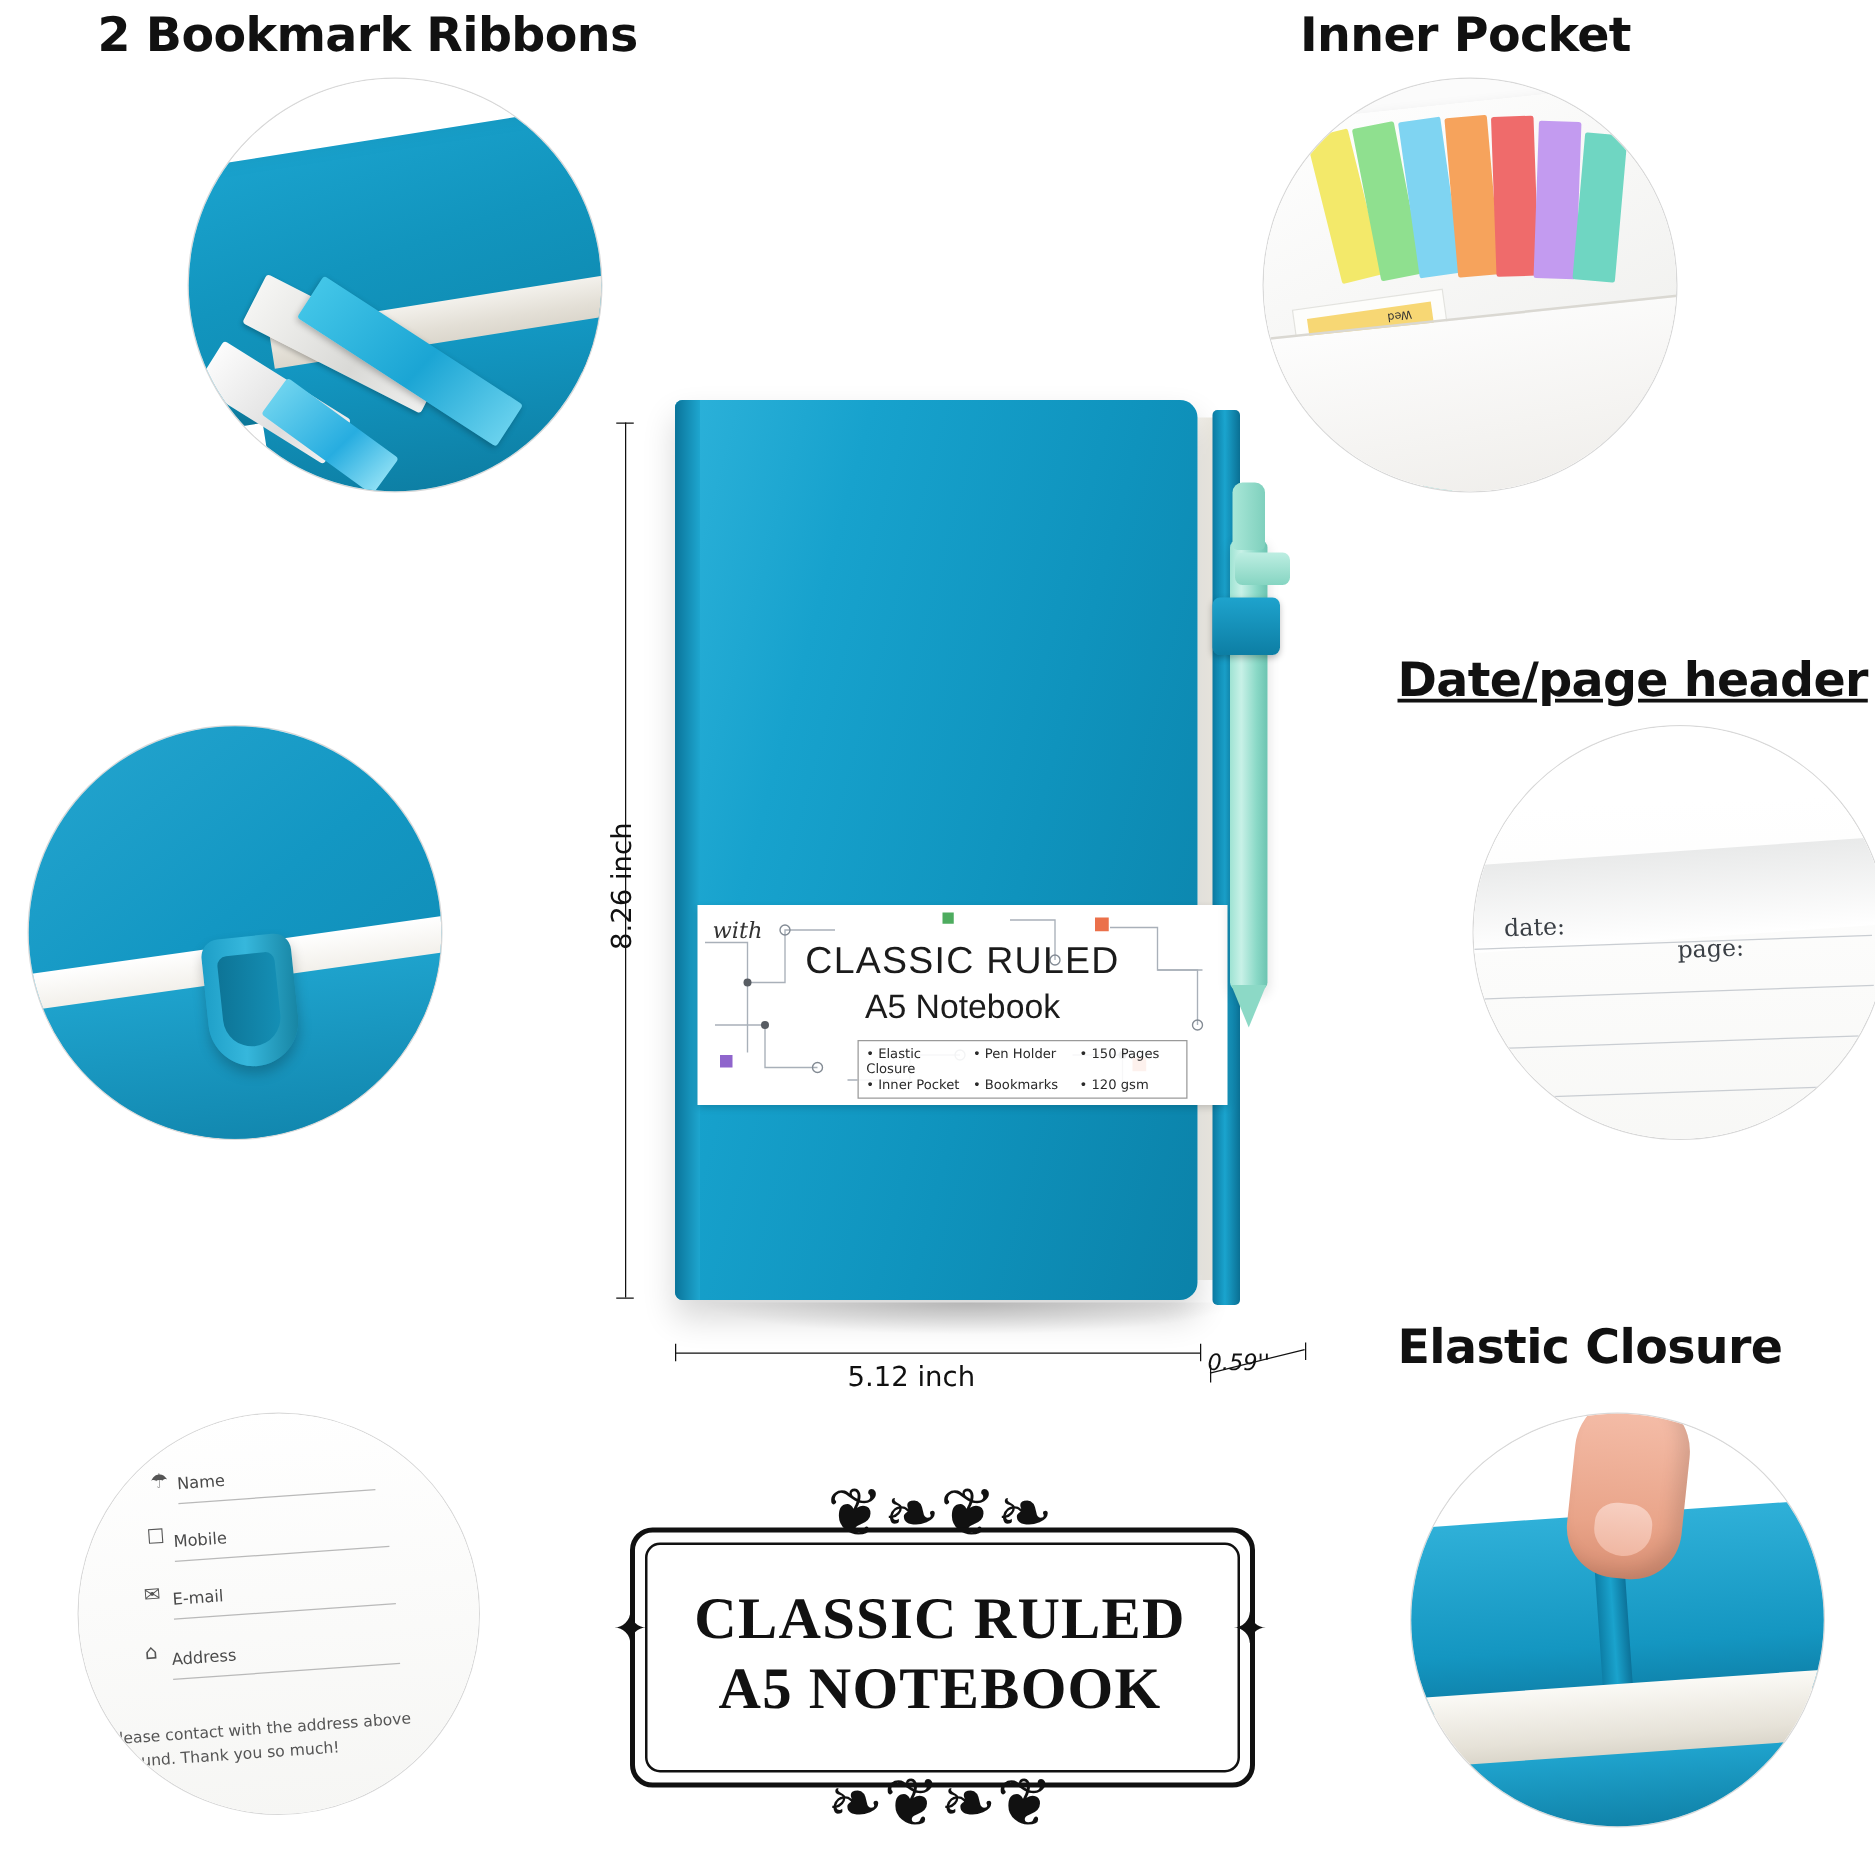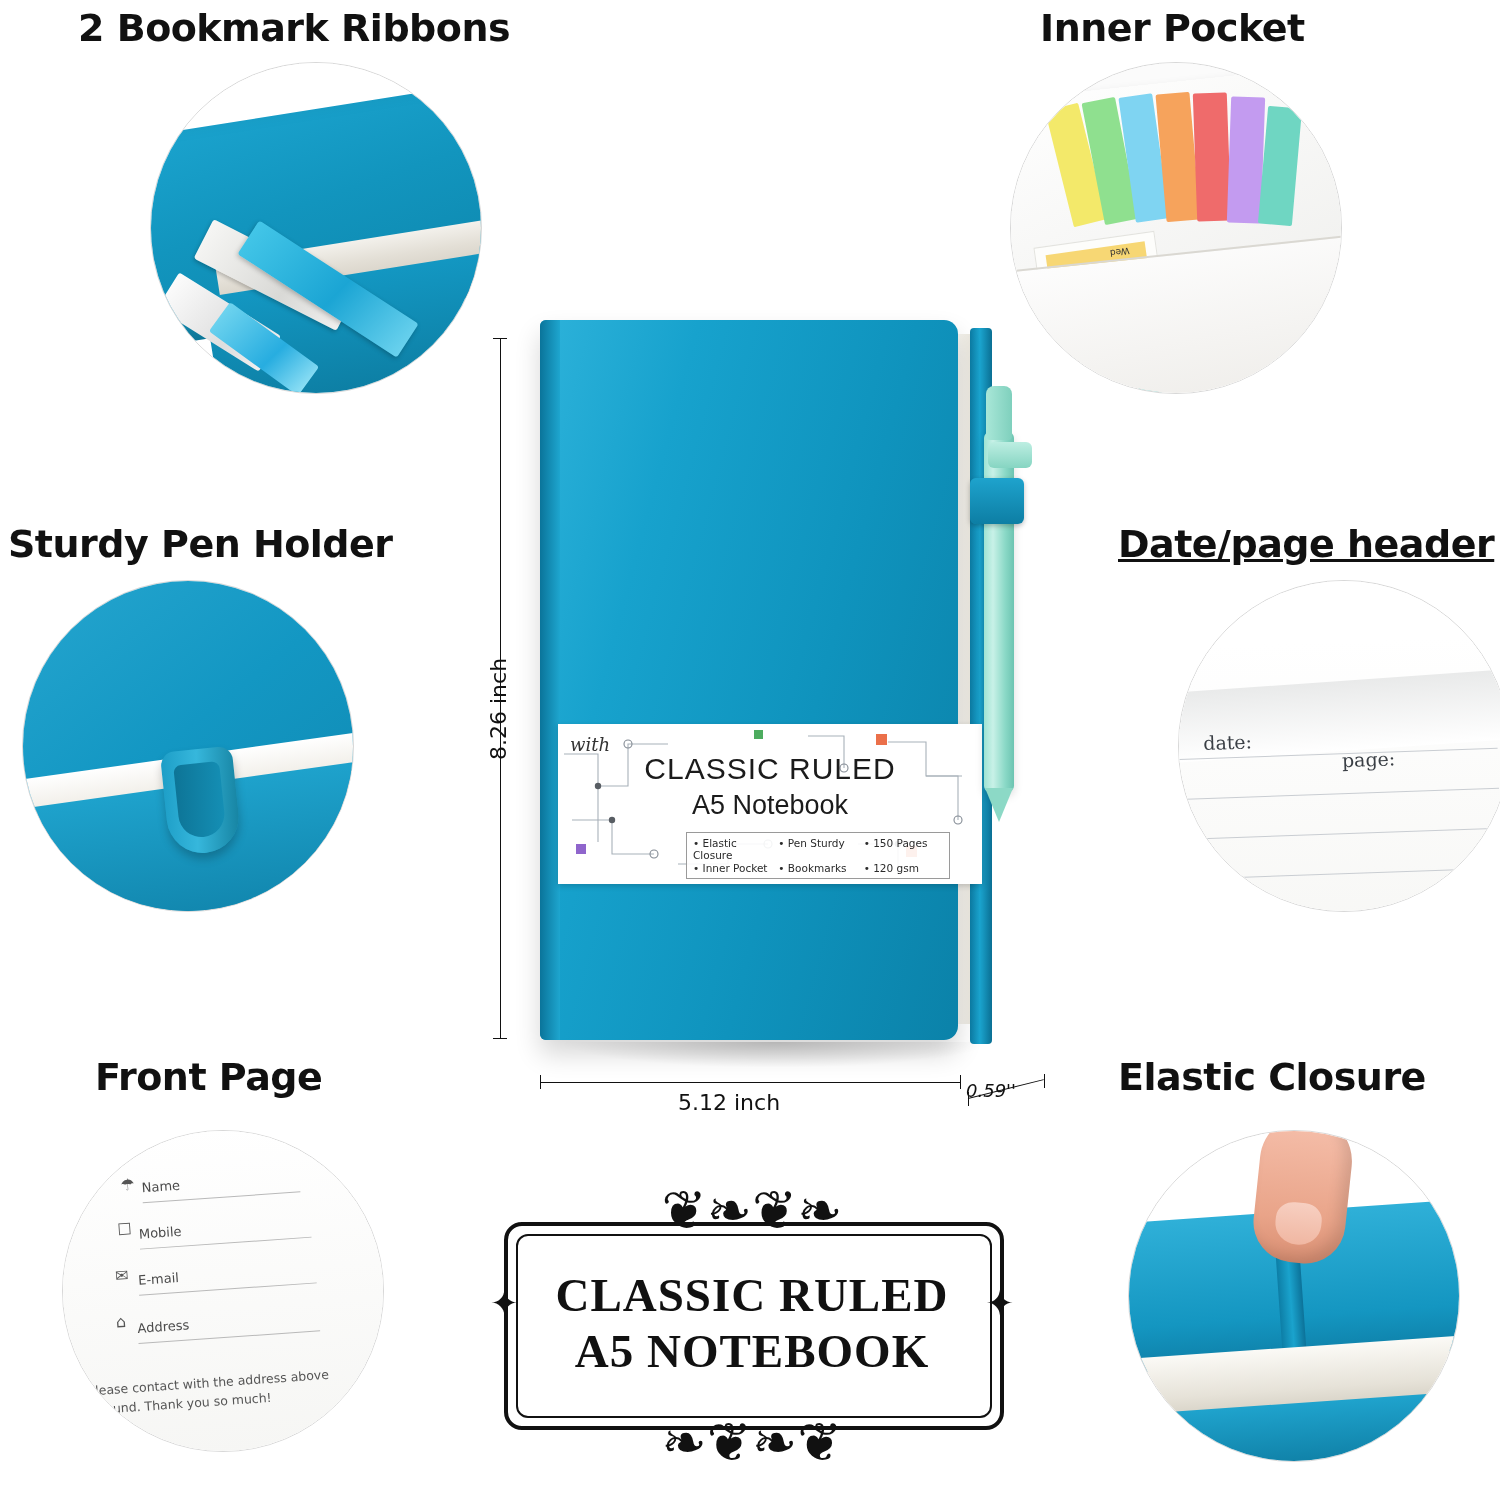--- a/index.html
+++ b/index.html
@@ -432,25 +432,23 @@
 </style>
 </head>
 <body>
 
 <div class="stage">
 
   <div class="feature-title" style="left:78px; top:6px;">2 Bookmark Ribbons</div>
 
   <div class="feature-title" style="left:1040px; top:6px;">Inner Pocket</div>
 
-  <div class="feature-title" style="left:8px; top:522px;">Sturdy Pen Holder</div>
 
   <div class="feature-title" style="left:1118px; top:522px;text-decoration:underline;">Date/page header</div>
 
-  <div class="feature-title" style="left:95px; top:1055px;">Front Page</div>
 
   <div class="feature-title" style="left:1118px; top:1055px;">Elastic Closure</div>
 
   <div class="bubble" style="left:150px; top:62px; width:330px; height:330px;">
     <div class="bk1-bg"></div>
     <div class="bk1-book"></div>
     <div class="bk1-edge"></div>
     <div class="bk1-cover2"></div>
     <div class="ribbon-white2"></div>
     <div class="ribbon-white"></div>
@@ -584,21 +582,21 @@
           <rect x="196" y="6" width="9" height="9" fill="#2f9e44"></rect>
         </g>
       </svg>
 
       <div class="nb-brand">with</div>
       <div class="nb-title1">CLASSIC RULED</div>
       <div class="nb-title2">A5 Notebook</div>
 
       <div class="nb-features">
         <span>Elastic Closure</span>
-        <span>Pen Sturdy</span>
+        <span>Pen Holder</span>
         <span>150 Pages</span>
         <span>Inner Pocket</span>
         <span>Bookmarks</span>
         <span>120 gsm</span>
       </div>
     </div>
 
     <div class="pen-body" style="left:444px; top:112px;"></div>
     <div class="pen-top" style="left:446px; top:66px;"></div>
     <div class="pen-clip" style="left:448px; top:122px;"></div>

